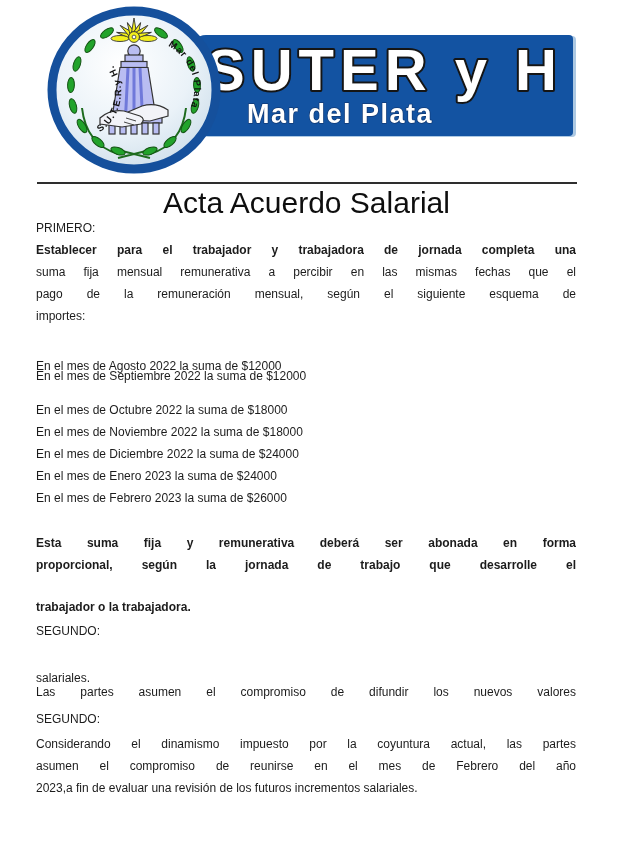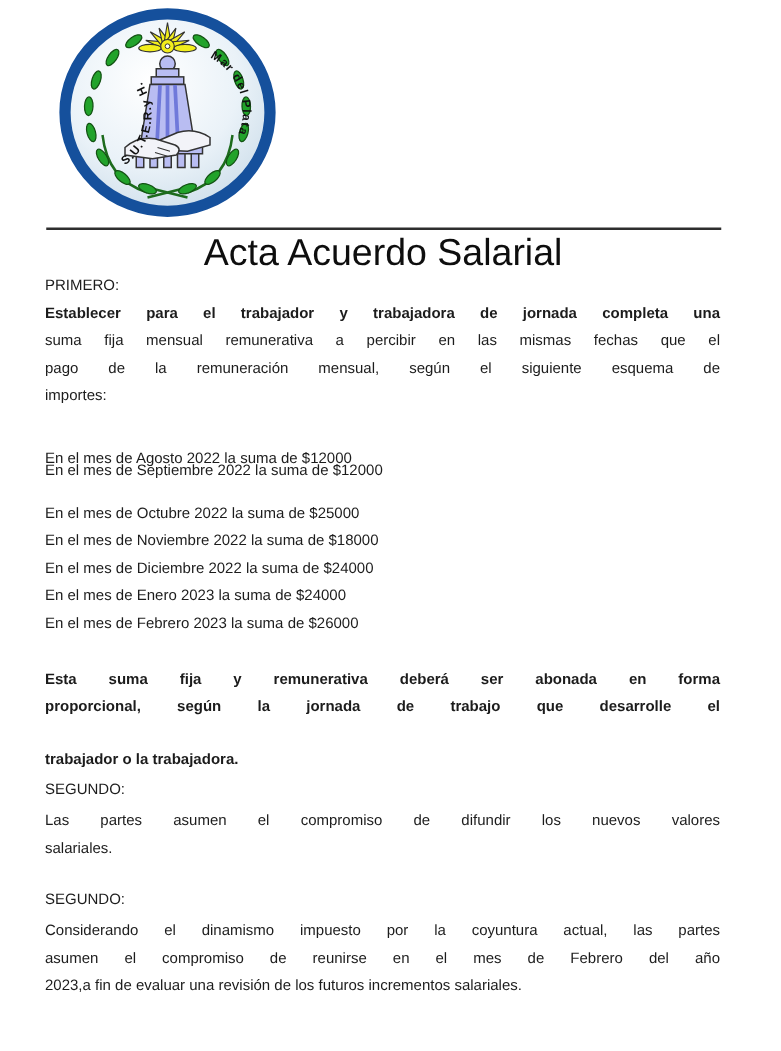--- a/index.html
+++ b/index.html
@@ -30,20 +30,26 @@
     white-space:normal;
   }
   #doc-body .line.j{text-align:justify;text-align-last:justify;}
   #doc-body .line.b{font-weight:bold;}
 </style>
 </head>
 <body>
 
 <div class="page">
 
+  <div id="banner">
+    <svg width="383" height="101" viewBox="0 0 383 101">
+      <text x="16" y="55" font-family="Liberation Sans, sans-serif" font-size="58" font-weight="bold" letter-spacing="6" fill="#ffffff" stroke="#151515" stroke-width="4" stroke-linejoin="round" style="paint-order:stroke fill">SUTER y H</text>
+      <text x="57" y="88" font-family="Liberation Sans, sans-serif" font-size="27" font-weight="bold" letter-spacing="1.5" fill="#ffffff" stroke="#123a75" stroke-width="1.4" stroke-linejoin="round" style="paint-order:stroke fill">Mar del Plata</text>
+    </svg>
+  </div>
 
   <svg id="logo" width="176" height="168" viewBox="0 0 176 168">
     <defs>
       <radialGradient id="ig" cx="42%" cy="34%" r="78%">
         <stop offset="0" stop-color="#ffffff"></stop>
         <stop offset="0.55" stop-color="#eaf2f8"></stop>
         <stop offset="1" stop-color="#c6d9e7"></stop>
       </radialGradient>
     </defs>
 
@@ -122,30 +128,30 @@
   <div id="doc-title">Acta Acuerdo Salarial</div>
 
   <div id="doc-body">
       <div class="line" style="top: 218px;">PRIMERO:</div>
       <div class="line j" style="top: 240px; font-weight: bold;">Establecer para el trabajador y trabajadora de jornada completa una</div>
       <div class="line j" style="top: 262px;">suma fija mensual remunerativa a percibir en las mismas fechas que el</div>
       <div class="line j" style="top: 284px;">pago de la remuneración mensual, según el siguiente esquema de</div>
       <div class="line" style="top: 306px;">importes:</div>
       <div class="line" style="top: 356px;">En el mes de Agosto 2022 la suma de $12000</div>
       <div class="line" style="top: 366px;">En el mes de Septiembre 2022 la suma de $12000</div>
-      <div class="line" style="top: 400px;">En el mes de Octubre 2022 la suma de $25000</div>
+      <div class="line" style="top: 400px;">En el mes de Octubre 2022 la suma de $18000</div>
       <div class="line" style="top: 422px;">En el mes de Noviembre 2022 la suma de $18000</div>
       <div class="line" style="top: 444px;">En el mes de Diciembre 2022 la suma de $24000</div>
       <div class="line" style="top: 466px;">En el mes de Enero 2023 la suma de $24000</div>
       <div class="line" style="top: 488px;">En el mes de Febrero 2023 la suma de $26000</div>
       <div class="line j b" style="top: 533px;">Esta suma fija y remunerativa deberá ser abonada en forma</div>
       <div class="line j b" style="top: 555px;">proporcional, según la jornada de trabajo que desarrolle el</div>
       <div class="line b" style="top: 597px;">trabajador o la trabajadora.</div>
       <div class="line" style="top: 621px;">SEGUNDO:</div>
-      <div class="line j" style="top: 646px;">Las partes asumen el compromiso de difundir los nuevos valores</div>
+      <div class="line j" style="top: 682px;">Las partes asumen el compromiso de difundir los nuevos valores</div>
       <div class="line" style="top: 668px;">salariales.</div>
       <div class="line" style="top: 709px;">SEGUNDO:</div>
       <div class="line j" style="top: 734px;">Considerando el dinamismo impuesto por la coyuntura actual, las partes</div>
       <div class="line j" style="top: 756px;">asumen el compromiso de reunirse en el mes de Febrero del año</div>
       <div class="line" style="top: 778px;">2023,a fin de evaluar una revisión de los futuros incrementos salariales.</div>
     </div>
 
 </div>
 
 </body></html>

